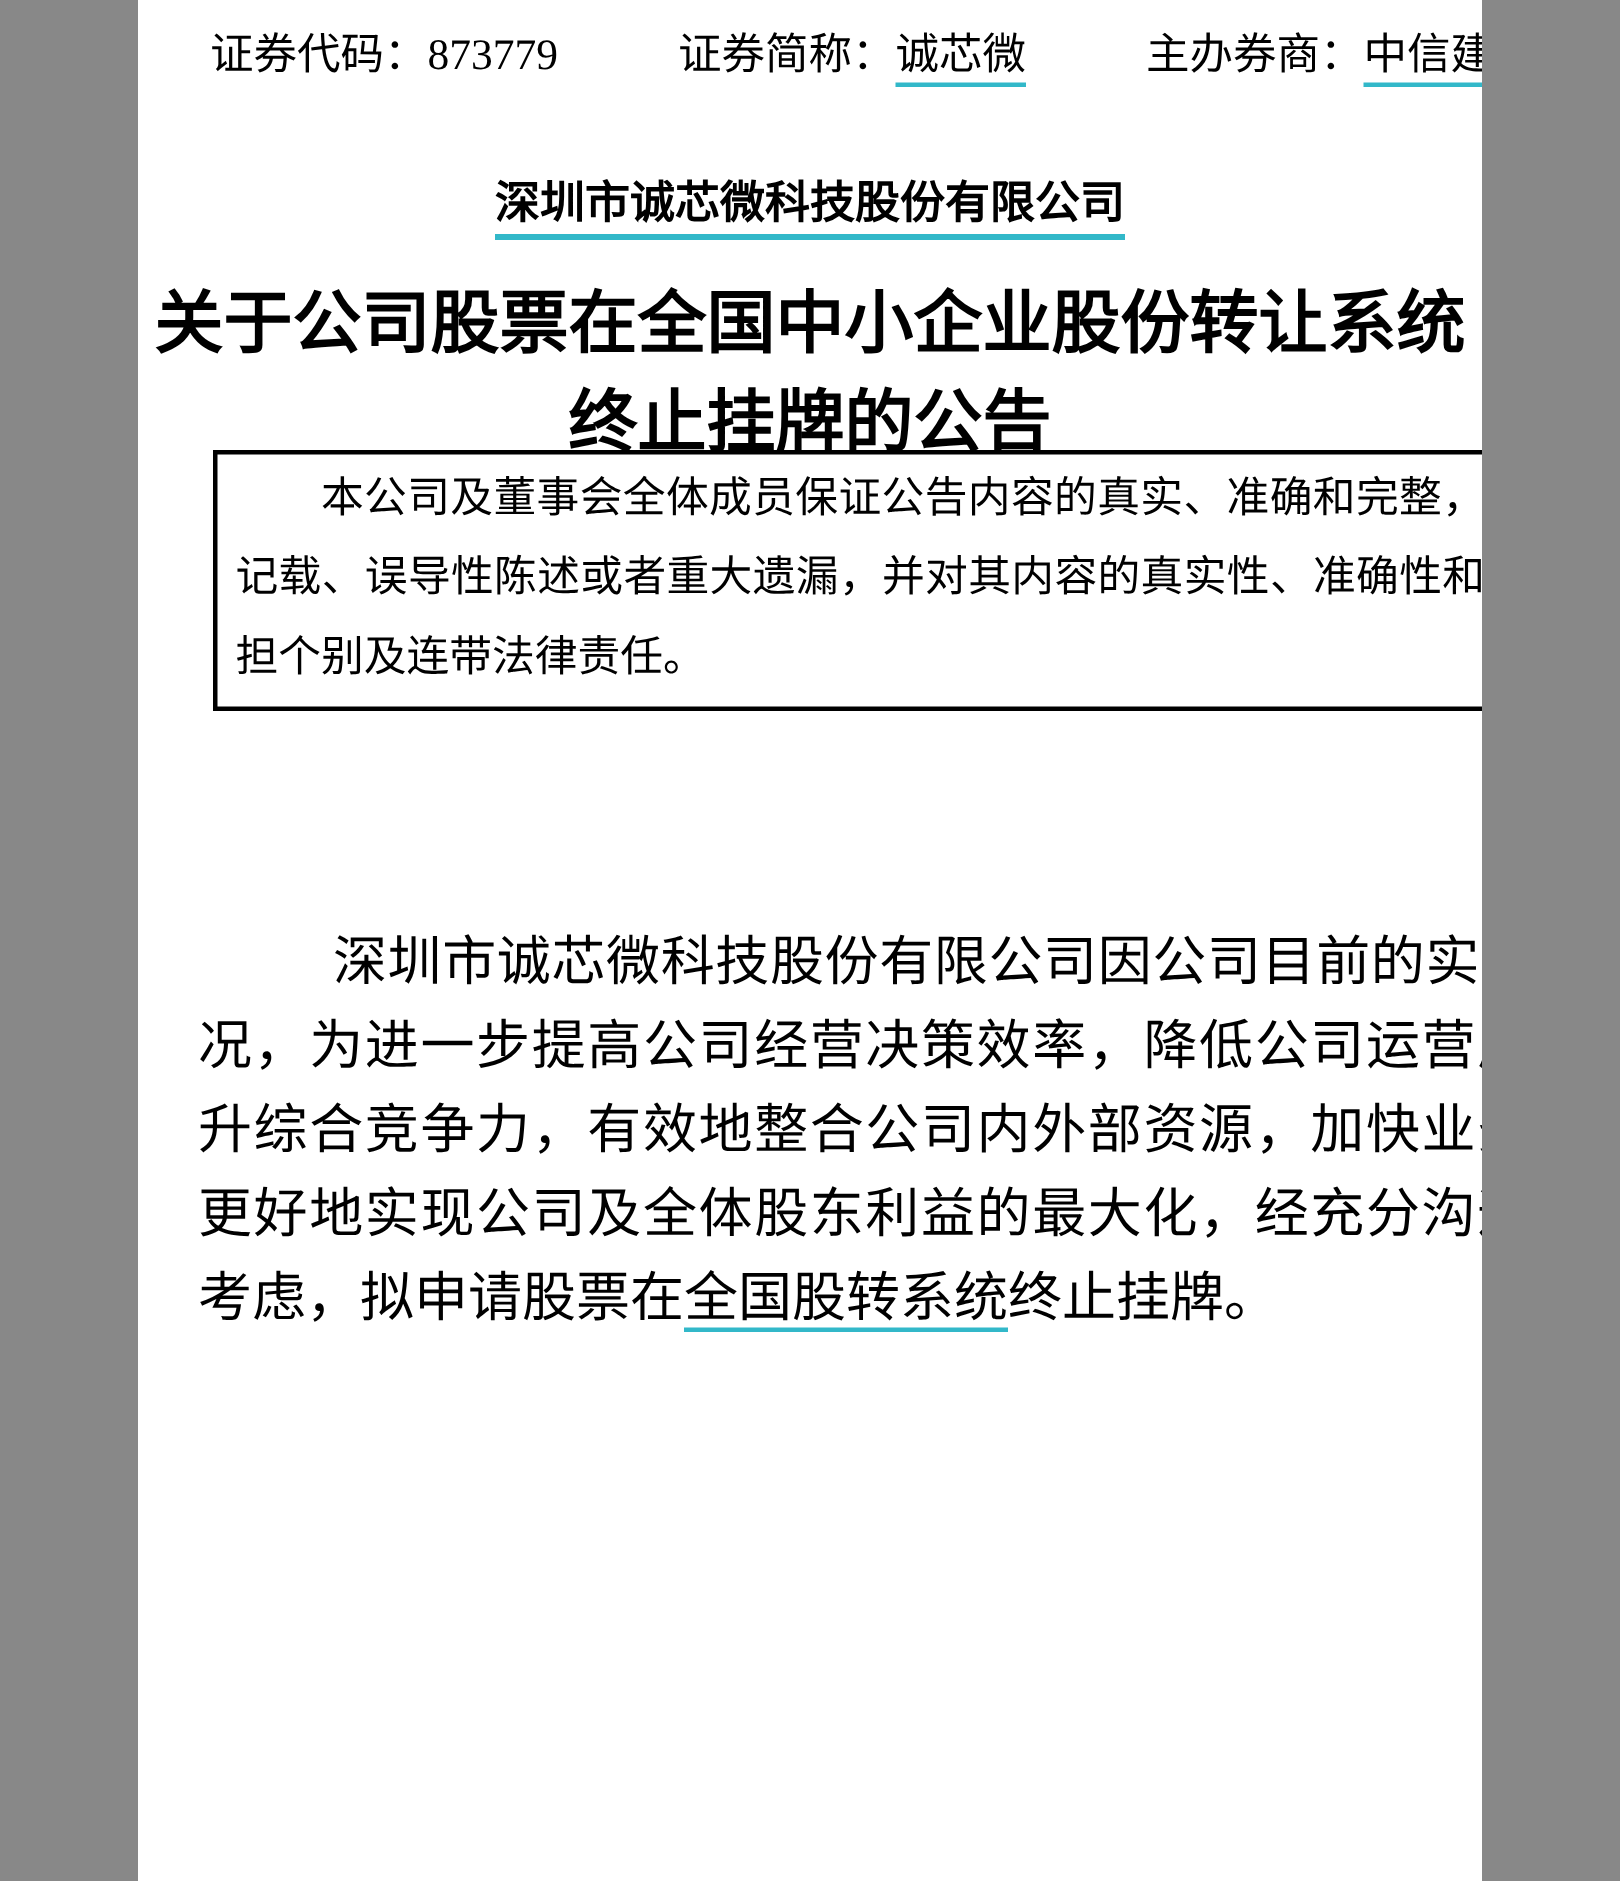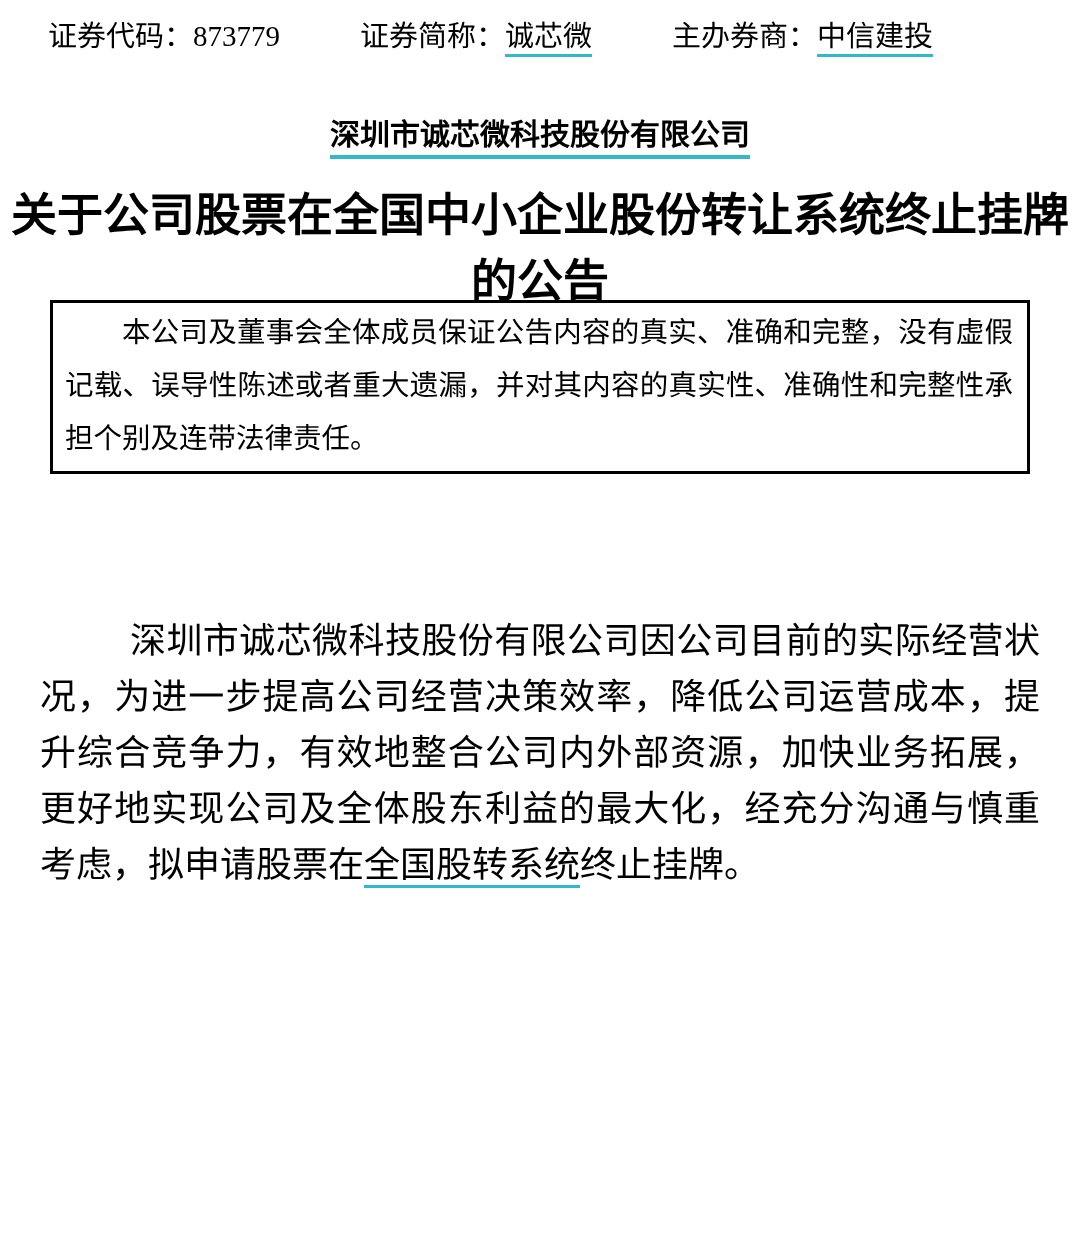--- a/index.html
+++ b/index.html
@@ -4,21 +4,21 @@
 <style>
   :root{
     --ul:#32b8c9;
     --ink:#000000;
     --paper:#ffffff;
   }
   *{margin:0;padding:0;box-sizing:border-box;}
   html,body{background:#888;}
   .page{
     position:relative;
-    width:1080px;
+    width:896px;
     height:1254px;
     margin:0 auto;
     background:var(--paper);
     color:var(--ink);
     font-family:"Liberation Serif","DejaVu Serif",serif;
     overflow:hidden;
   }
   
   .header-row{
     position:absolute;

